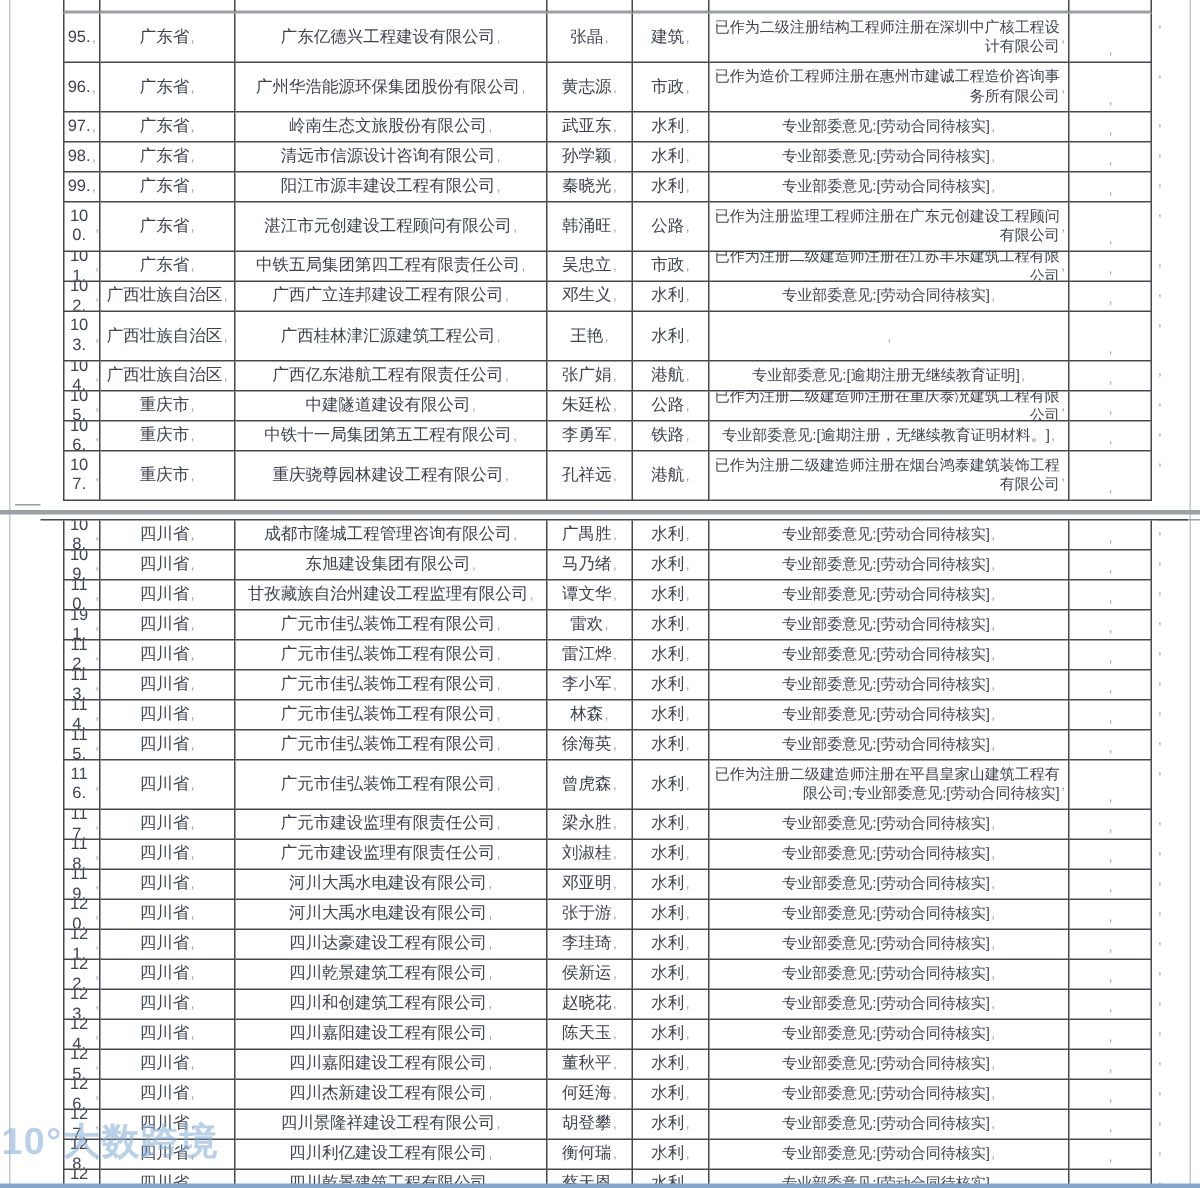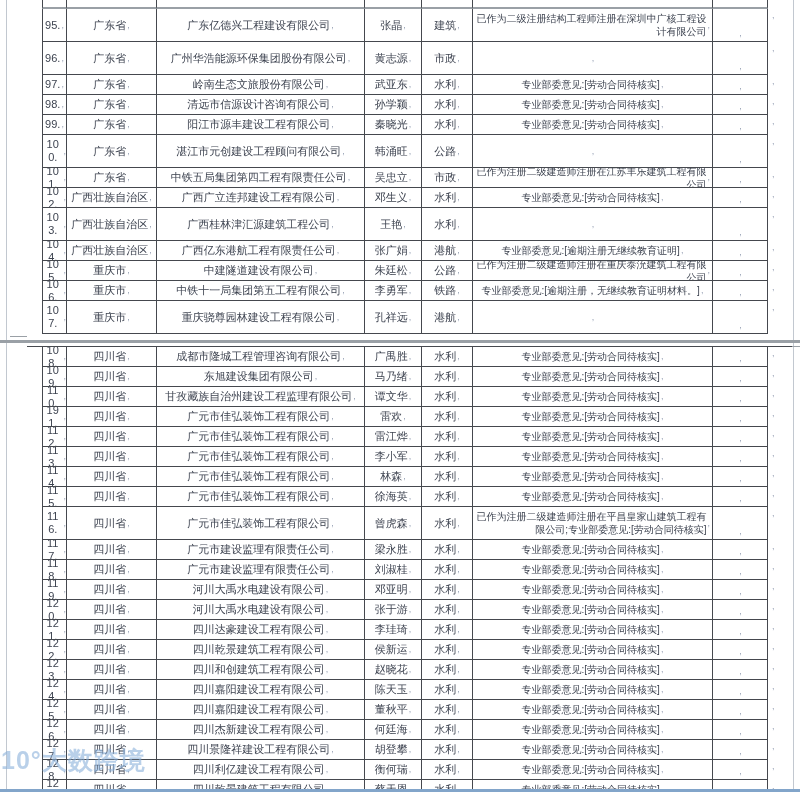--- a/index.html
+++ b/index.html
@@ -115,20 +115,21 @@
       </div>
       <div class="cell c-person">
         <span class="txt">黄志源</span>
         <span class="mark">,</span>
       </div>
       <div class="cell c-cat">
         <span class="txt">市政</span>
         <span class="mark">,</span>
       </div>
       <div class="cell c-op">
+        <span class="txt">已作为造价工程师注册在惠州市建诚工程造价咨询事务所有限公司</span>
         <span class="mark">,</span>
       </div>
       <div class="cell c-blank">
         <span class="mark">,</span>
       </div>
       <div class="cell c-out">
         <span class="mark">,</span>
       </div>
     </div>
     <div class="row">
@@ -242,20 +243,21 @@
       </div>
       <div class="cell c-person">
         <span class="txt">韩涌旺</span>
         <span class="mark">,</span>
       </div>
       <div class="cell c-cat">
         <span class="txt">公路</span>
         <span class="mark">,</span>
       </div>
       <div class="cell c-op">
+        <span class="txt">已作为注册监理工程师注册在广东元创建设工程顾问有限公司</span>
         <span class="mark">,</span>
       </div>
       <div class="cell c-blank">
         <span class="mark">,</span>
       </div>
       <div class="cell c-out">
         <span class="mark">,</span>
       </div>
     </div>
     <div class="row">
@@ -464,20 +466,21 @@
       </div>
       <div class="cell c-person">
         <span class="txt">孔祥远</span>
         <span class="mark">,</span>
       </div>
       <div class="cell c-cat">
         <span class="txt">港航</span>
         <span class="mark">,</span>
       </div>
       <div class="cell c-op">
+        <span class="txt">已作为注册二级建造师注册在烟台鸿泰建筑装饰工程有限公司</span>
         <span class="mark">,</span>
       </div>
       <div class="cell c-blank">
         <span class="mark">,</span>
       </div>
       <div class="cell c-out">
         <span class="mark">,</span>
       </div>
     </div>
   </div>

